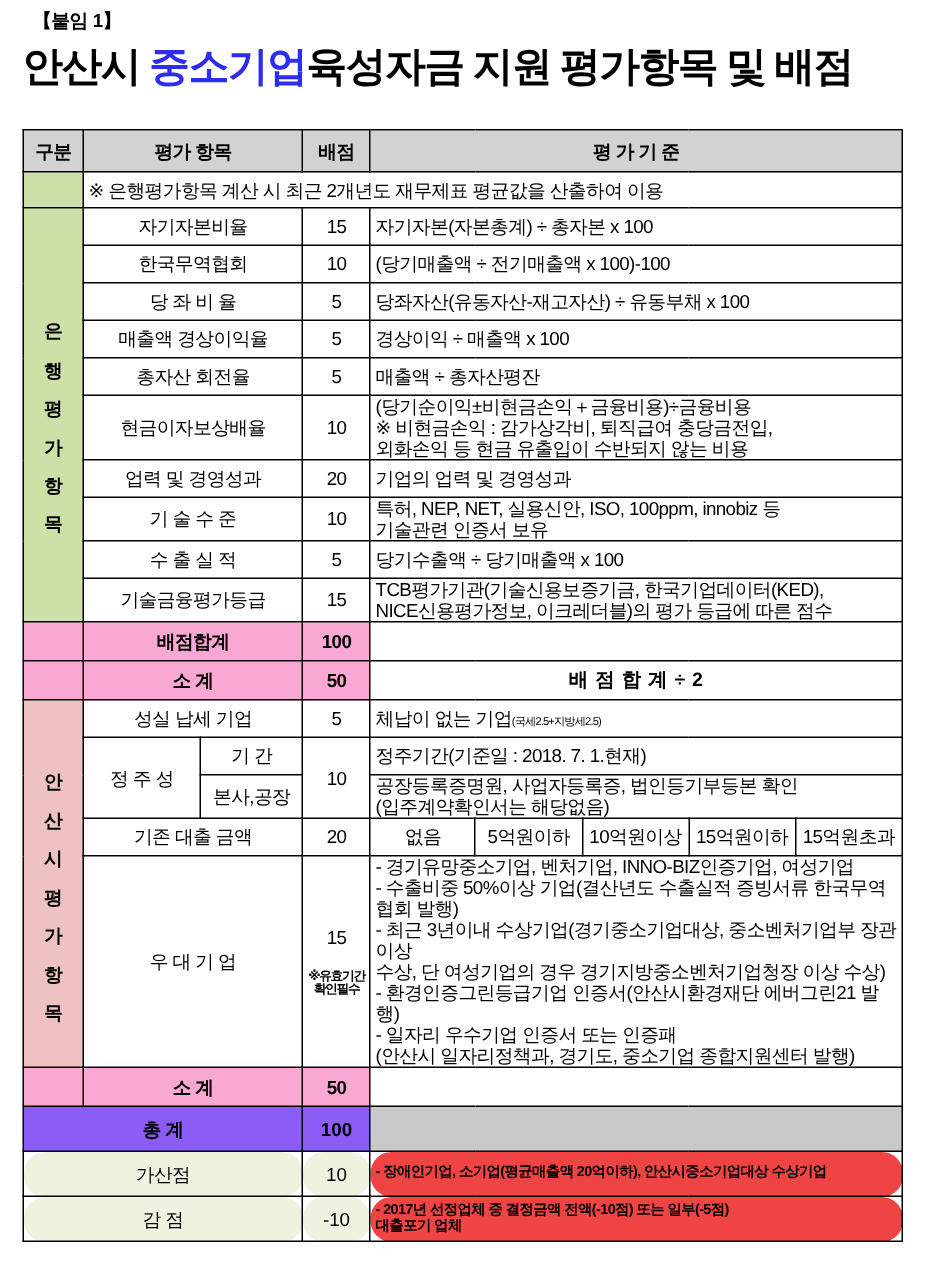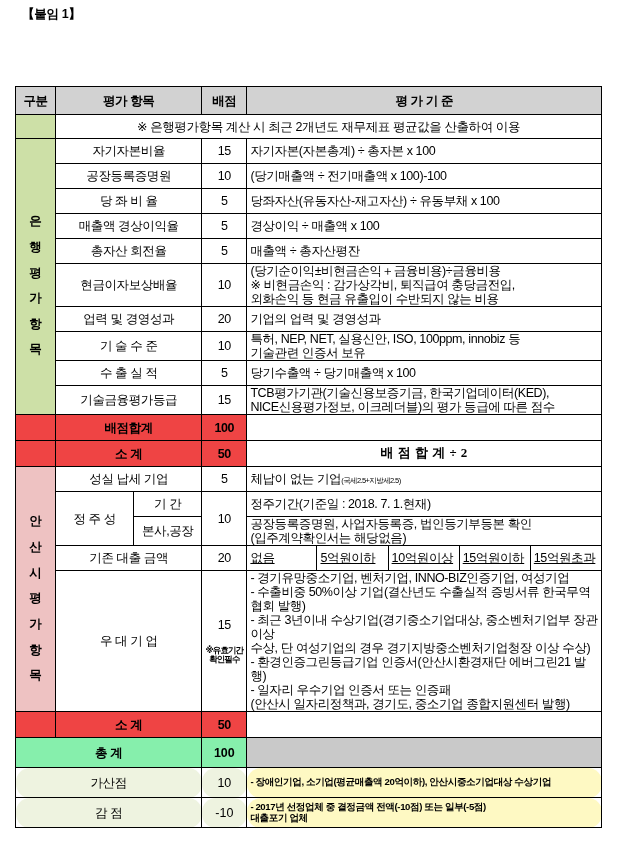--- a/index.html
+++ b/index.html
@@ -109,45 +109,43 @@
   }
   .crit-sup { font-size: 7.5px; letter-spacing: -0.6px; }
   .crit-tiny {
     font-size: 9.6px;
     letter-spacing: -0.45px;
     line-height: 1.3;
     margin-top: 32px;
   }
 
   .note-row td {
-    text-align: center;
     font-size: 11.5px;
     letter-spacing: -0.3px;
     height: 24px;
   }
 
   
   .sum td {
-    background: #ef4444;
+    background: #f9a8d4;
     text-align: center;
     font-weight: bold;
     font-size: 14px;
     height: 26px;
   }
   .sum .crit {
     text-align: center;
     font-weight: bold;
     font-size: 13px;
     letter-spacing: 0.5px;
-    font-family: Liberation Serif, serif;
   }
   .sum-blank { background: #ffffff !important; }
 
   .total td {
-    background: #86efac;
+    background: #8b5cf6;
     text-align: center;
     font-weight: bold;
     font-size: 16px;
     height: 30px;
     letter-spacing: 4px;
   }
   .total .crit-empty { background: #c9c9c9; }
 
   .bonus td {
     background: #eef3e0;
@@ -155,40 +153,41 @@
     font-size: 15px;
     letter-spacing: 3px;
     height: 30px;
     border-radius: 14px;
   }
   .bonus .crit {
     text-align: left;
     letter-spacing: -0.4px;
     font-size: 9.6px;
     font-weight: bold;
-    background: #fef9c3;
+    background: #ef4444;
   }
   .bonus .score { letter-spacing: 0; font-size: 12.5px; }
 
   .loan-sub {
+    text-align: center;
     font-size: 11.5px;
     letter-spacing: -0.7px;
     padding: 0 1px;
-    text-decoration: underline;
   }
   .spaced { letter-spacing: 3px; }
   .spaced2 { letter-spacing: 1.5px; text-align: center; }
 </style>
 </head>
 <body>
 
 <div class="page">
 
   <div class="attach-label">【붙임 1】</div>
 
+  <div class="doc-title"><span>안산시 </span><span class="hl">중소기업</span><span>육성자금 지원 평가항목 및 배점</span></div>
 
   <table class="eval">
     <colgroup>
       <col style="width:40px">
       <col style="width:78px">
       <col style="width:68px">
       <col style="width:45px">
       <col style="width:70px">
       <col style="width:71px">
       <col style="width:71px">
@@ -209,21 +208,21 @@
       <td colspan="8">※ 은행평가항목 계산 시 최근 2개년도 재무제표 평균값을 산출하여 이용</td>
     </tr>
 
     <tr>
       <td class="side side-bank" rowspan="10">은 행  평 가 항 목</td>
       <td class="item" colspan="2">자기자본비율</td>
       <td class="score">15</td>
       <td class="crit" colspan="5">자기자본(자본총계) ÷ 총자본 x 100</td>
     </tr>
     <tr>
-      <td class="item" colspan="2">공장등록증명원</td>
+      <td class="item" colspan="2">한국무역협회</td>
       <td class="score">10</td>
       <td class="crit" colspan="5">(당기매출액 ÷ 전기매출액 x 100)-100</td>
     </tr>
     <tr>
       <td class="item spaced2" colspan="2">당 좌 비 율</td>
       <td class="score">5</td>
       <td class="crit" colspan="5">당좌자산(유동자산-재고자산) ÷ 유동부채 x 100</td>
     </tr>
     <tr>
       <td class="item item-sm" colspan="2">매출액 경상이익율</td>

